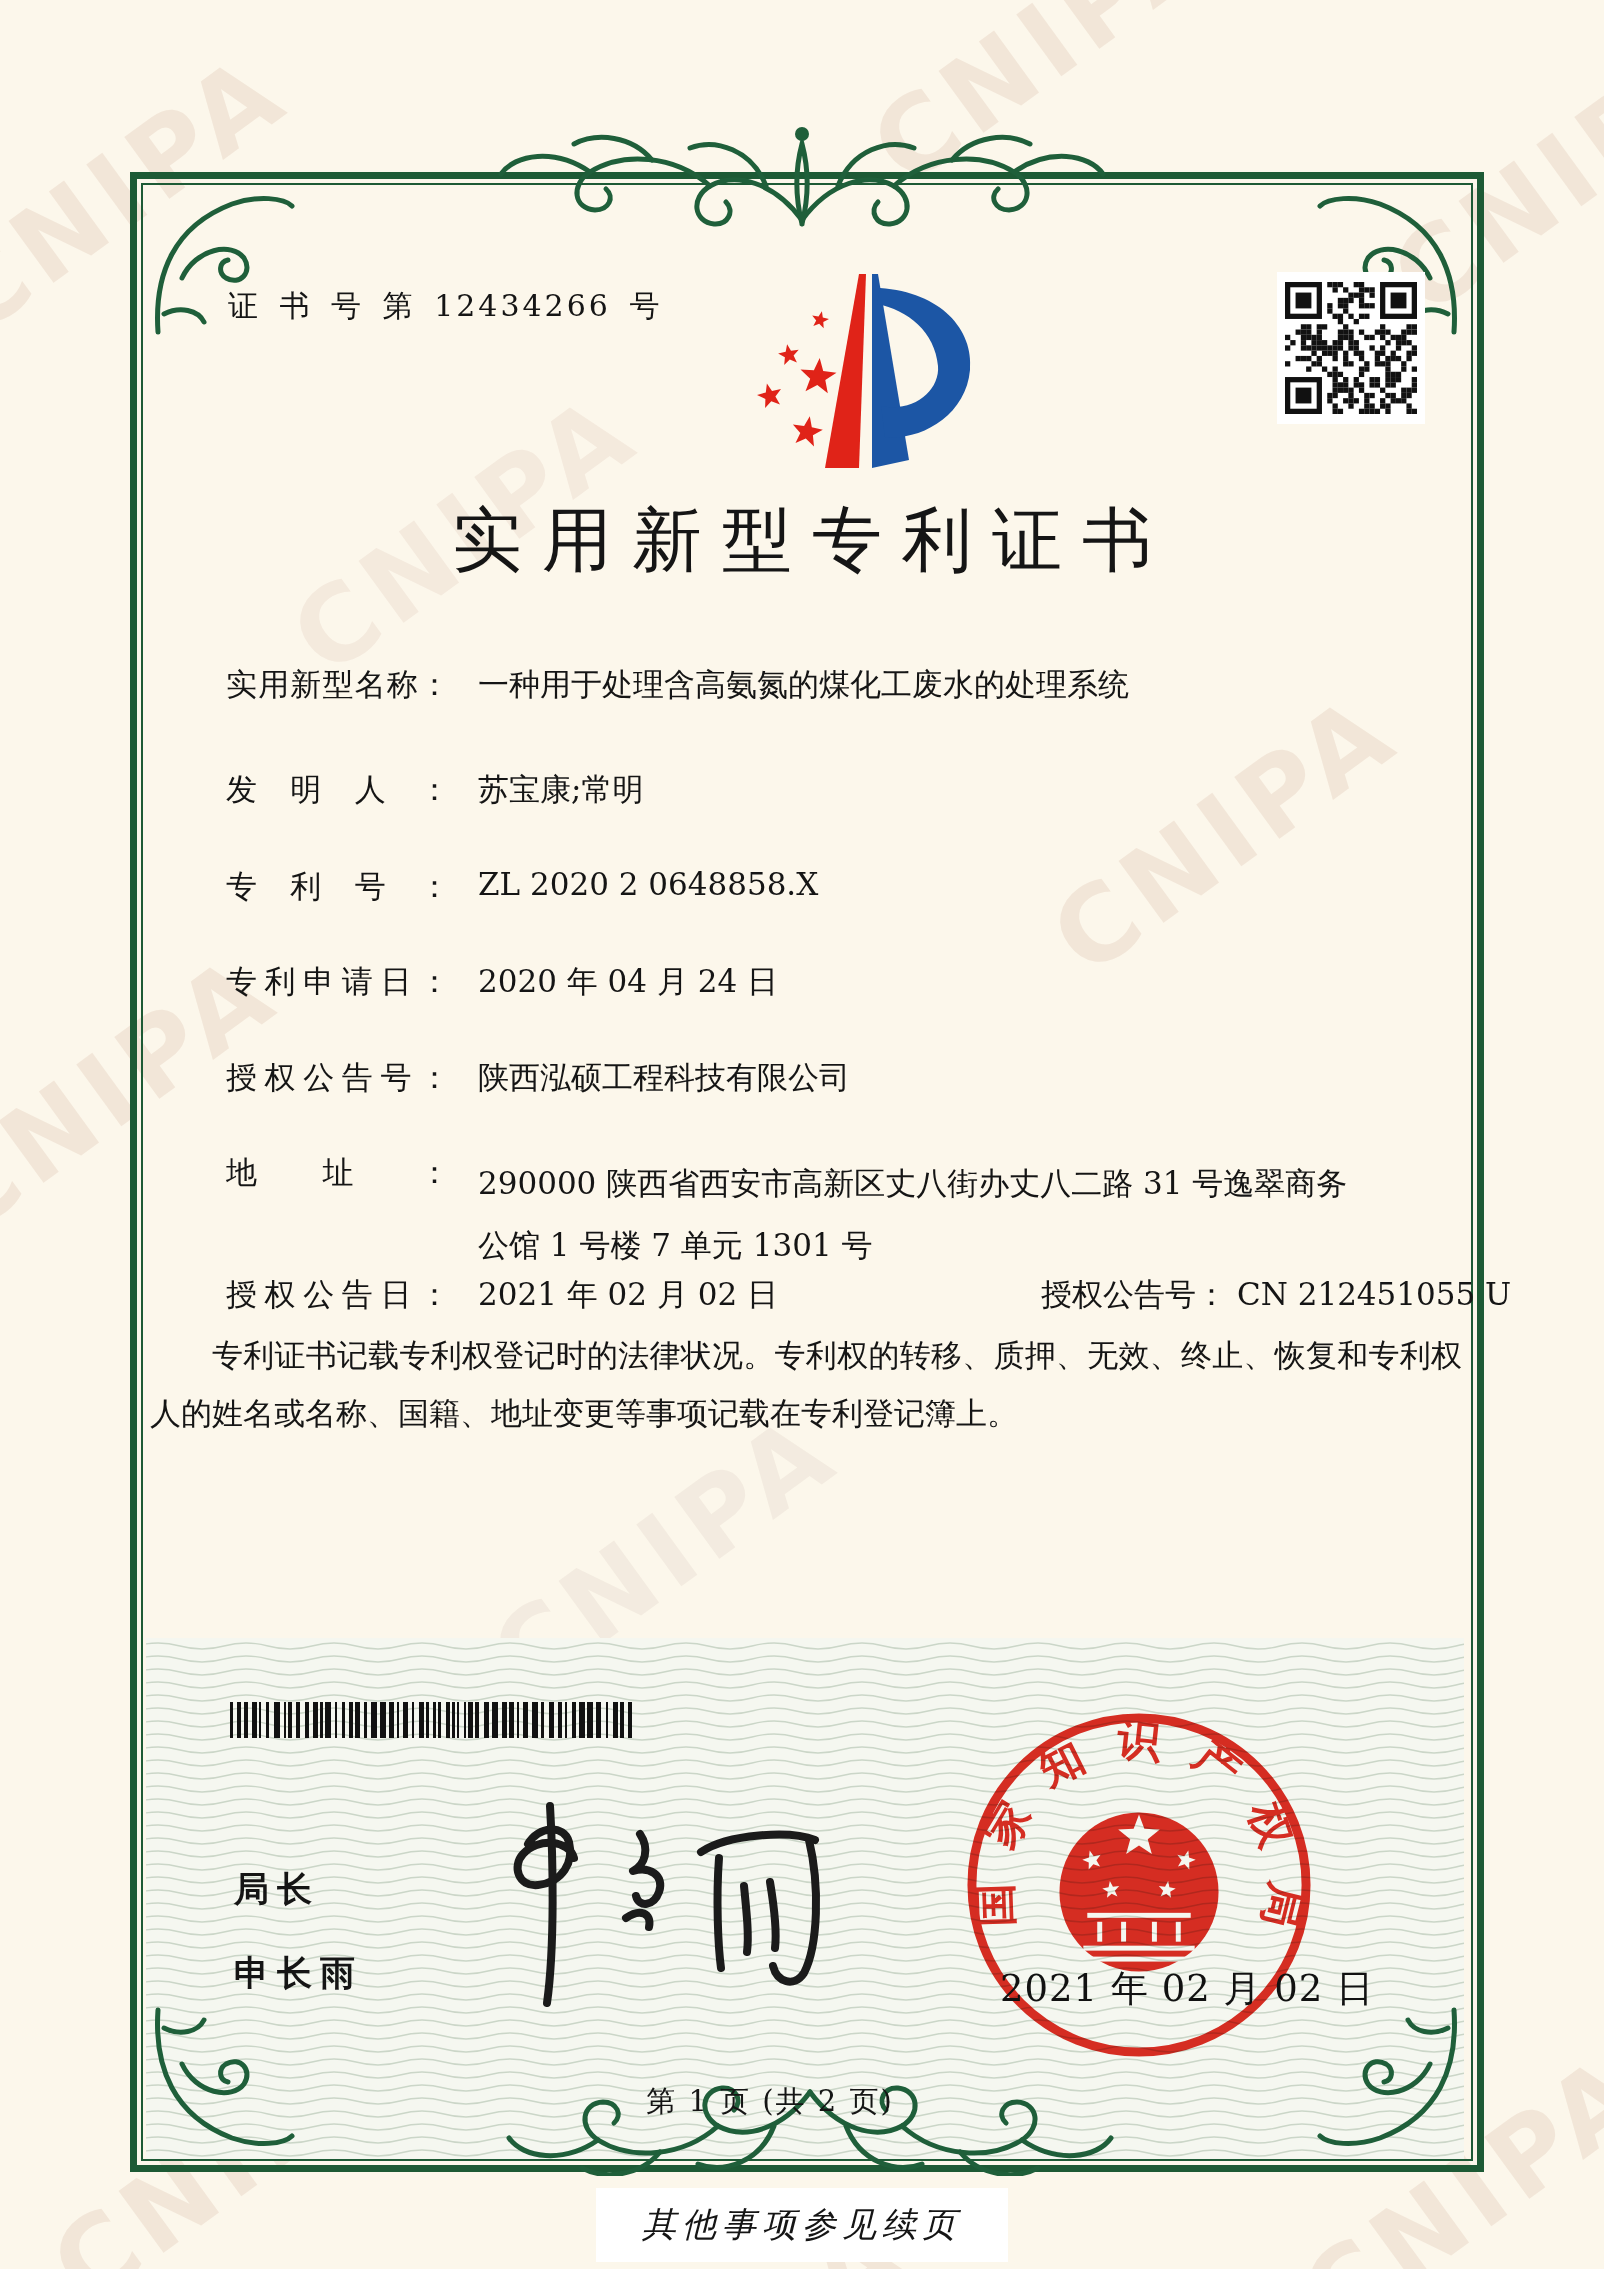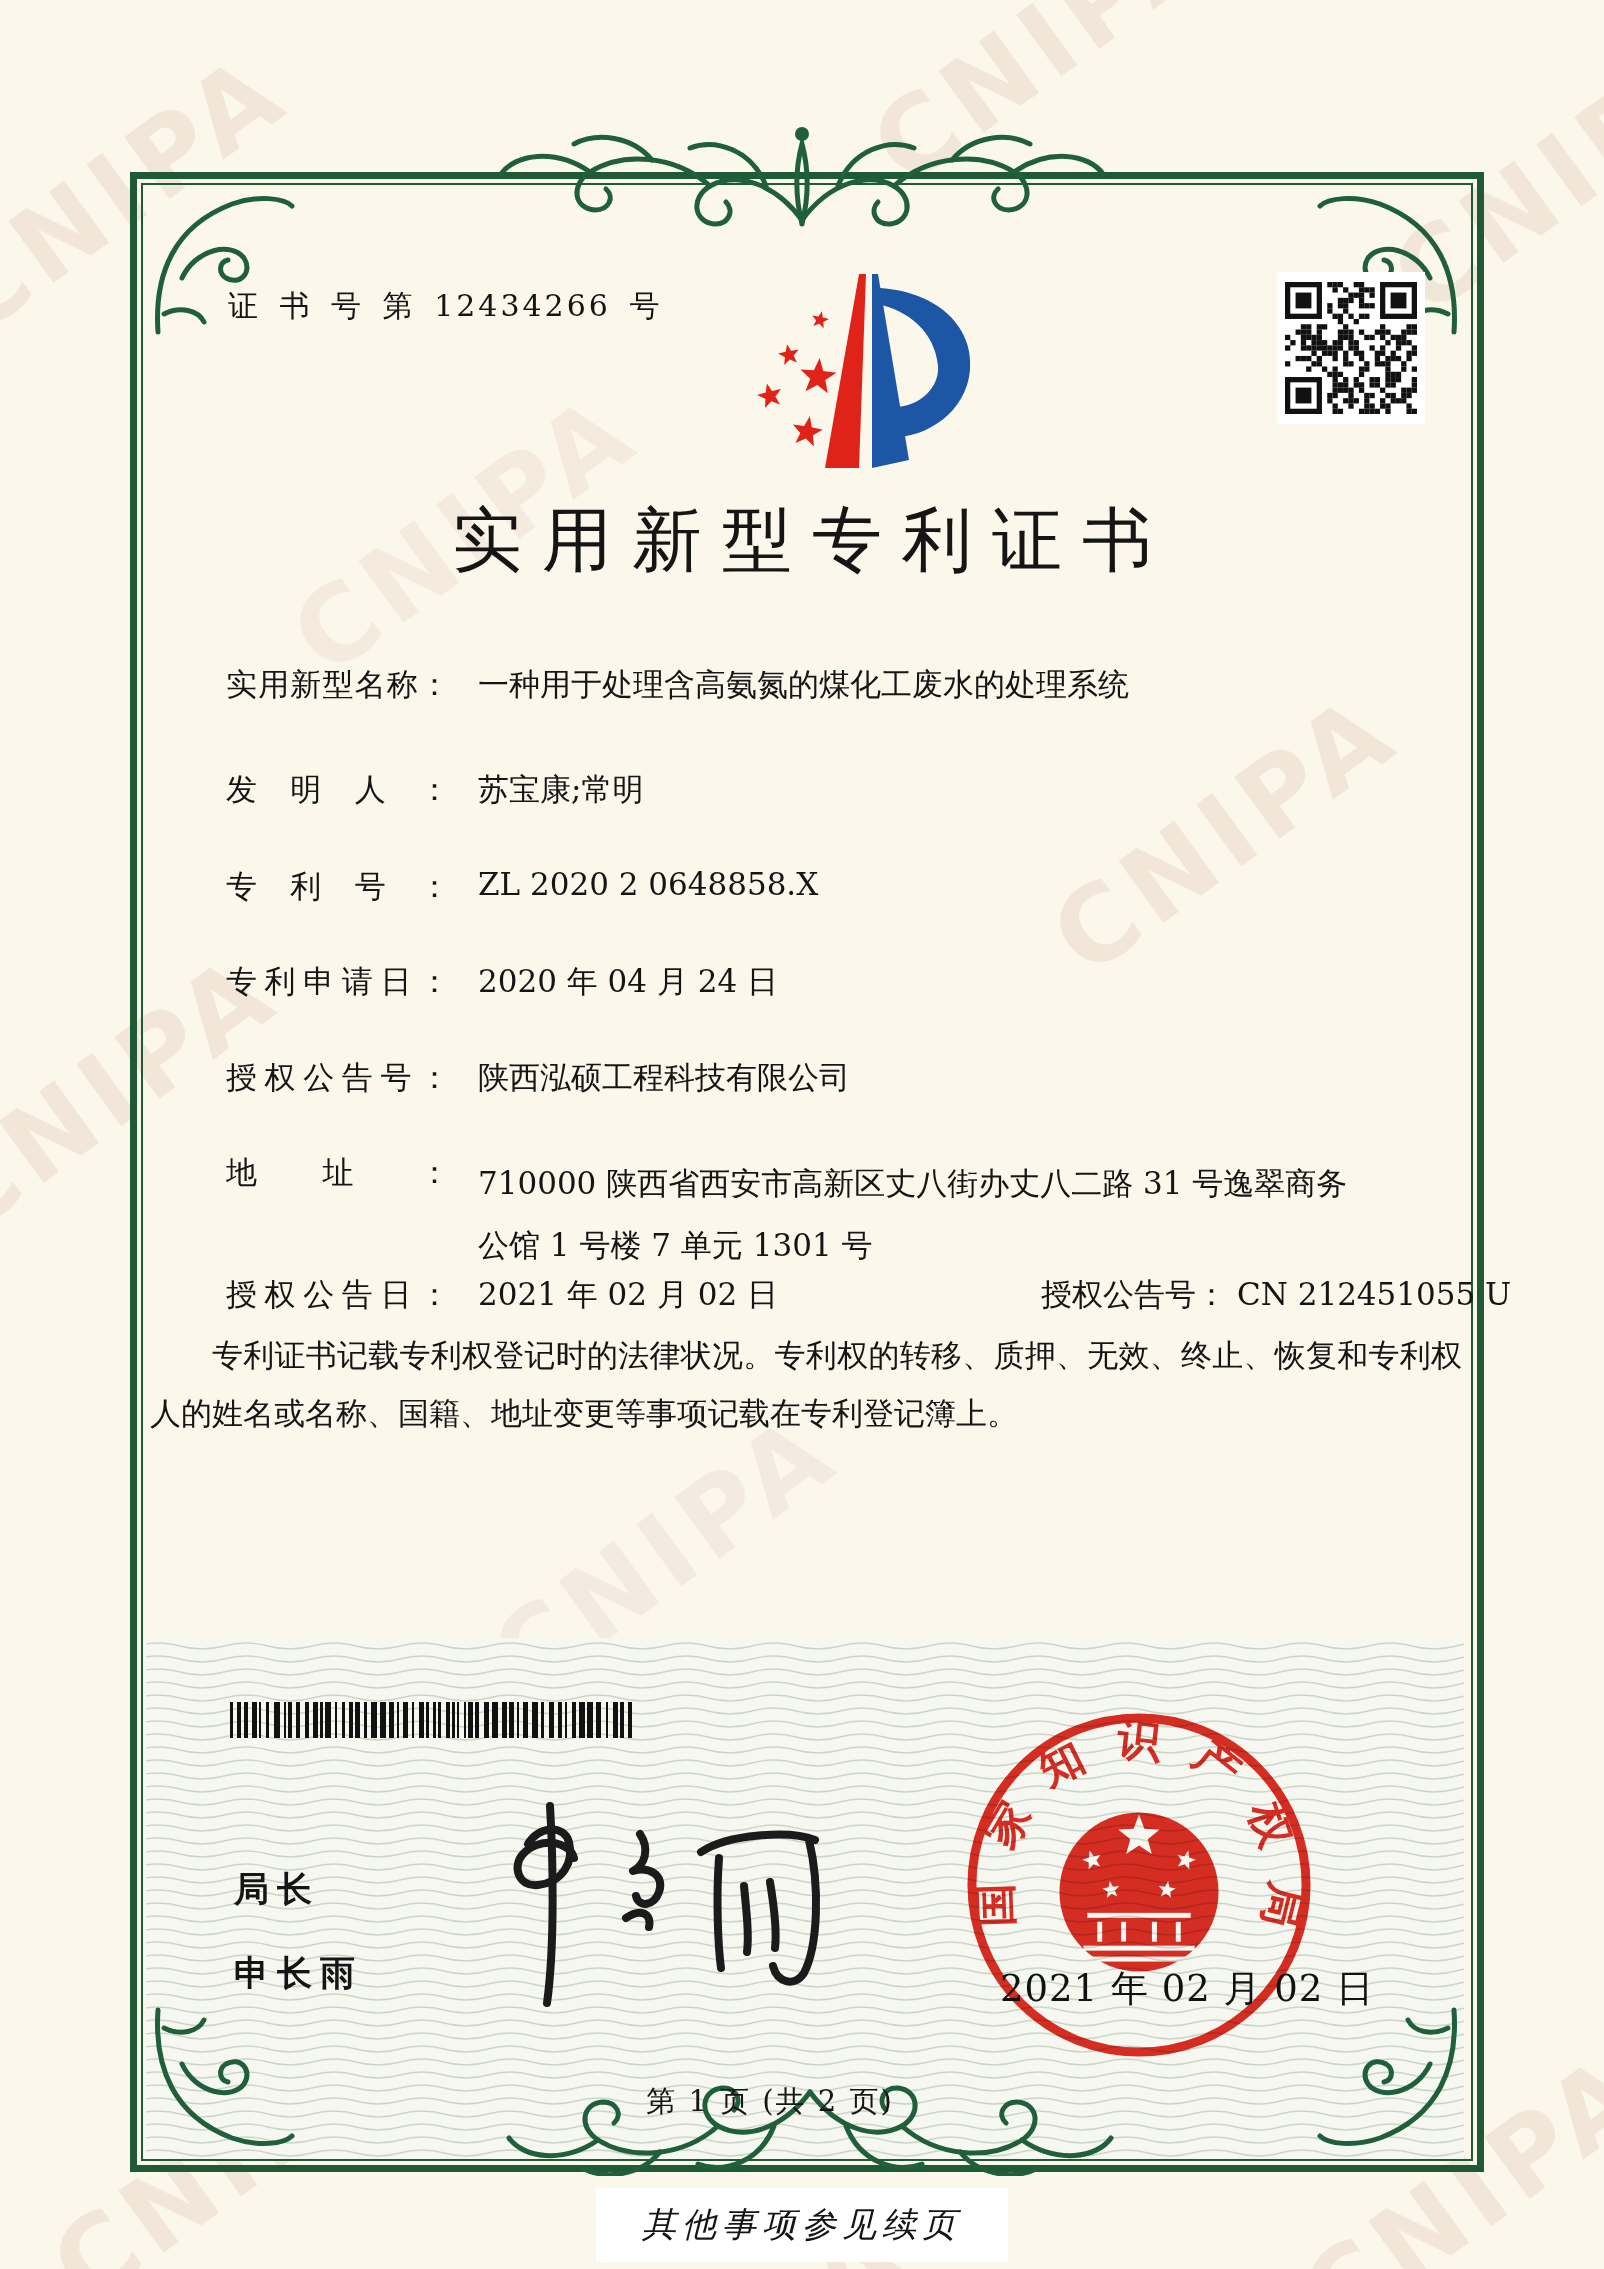--- a/index.html
+++ b/index.html
@@ -403,21 +403,21 @@
   <div class="row" style="top:866px">
     <span class="lbl">专利号：</span><span class="val">ZL 2020 2 0648858.X</span>
   </div>
   <div class="row" style="top:961px">
     <span class="lbl">专利申请日：</span><span class="val">2020 年 04 月 24 日</span>
   </div>
   <div class="row" style="top:1057px">
     <span class="lbl">授权公告号：</span><span class="val">陕西泓硕工程科技有限公司</span>
   </div>
   <div class="row wrap" style="top:1152px">
-    <span class="lbl">地址：</span><span class="val">710000 陕西省西安市高新区丈八街办丈八二路 31 号逸翠商务公馆 1 号楼 7 单元 1301 号</span>
+    <span class="lbl">地址：</span><span class="val">290000 陕西省西安市高新区丈八街办丈八二路 31 号逸翠商务公馆 1 号楼 7 单元 1301 号</span>
   </div>
   <div class="row" style="top:1274px;width:1250px">
     <span class="lbl">授权公告日：</span><span class="val">2021 年 02 月 02 日</span>
     <span class="col2">
       <span>授权公告号：</span><span class="val" style="margin-left:10px">CN 212451055 U</span>
     </span>
   </div>
 
   <div class="paras">
     <p>专利证书记载专利权登记时的法律状况。专利权的转移、质押、无效、终止、恢复和专利权人的姓名或名称、国籍、地址变更等事项记载在专利登记簿上。</p>

